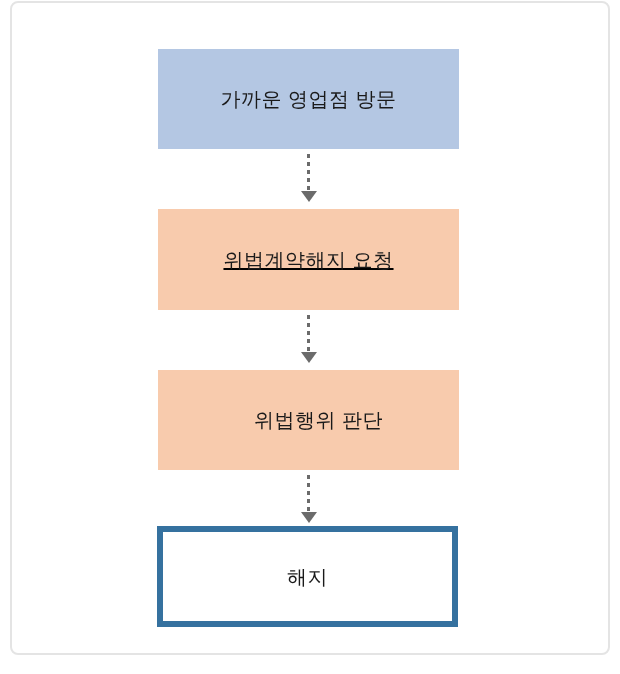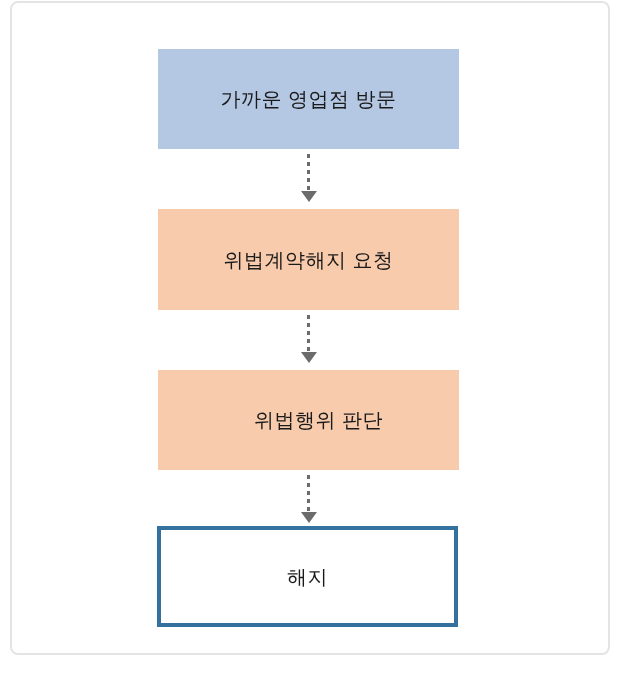--- a/index.html
+++ b/index.html
@@ -40,21 +40,21 @@
     justify-content: center;
     text-align: center;
   }
   .step span {
     font-size: 20px;
     line-height: 1.2;
     color: var(--text);
     letter-spacing: 0.5px;
   }
   .step--outlined {
-    border: 4px solid #701a75;
+    border: 6px solid #701a75;
     background: #ffffff;
     left: 155px;
     justify-content: center;
   }
   .arrow {
     position: absolute;
     left: 298px;
     width: 17px;
     height: 48px;
     display: flex;
@@ -72,21 +72,21 @@
   }
   .arrow .head {
     width: 0;
     height: 0;
     border-left: 8px solid transparent;
     border-right: 8px solid transparent;
     border-top: 11px solid var(--arrow);
   }
   #s1 { top: 47px; }
   #a1 { top: 152px; }
-  #s2 { top: 207px; height: 101px; }
+  #s2 { top: 207px; height: 101px; text-decoration: underline; }
   #a2 { top: 313px; }
   #s3 { top: 368px; }
   #a3 { top: 473px; }
   #s4 { top: 524px; height: 101px; }
 </style>
 </head>
 <body>
 
 <div class="frame">
 

